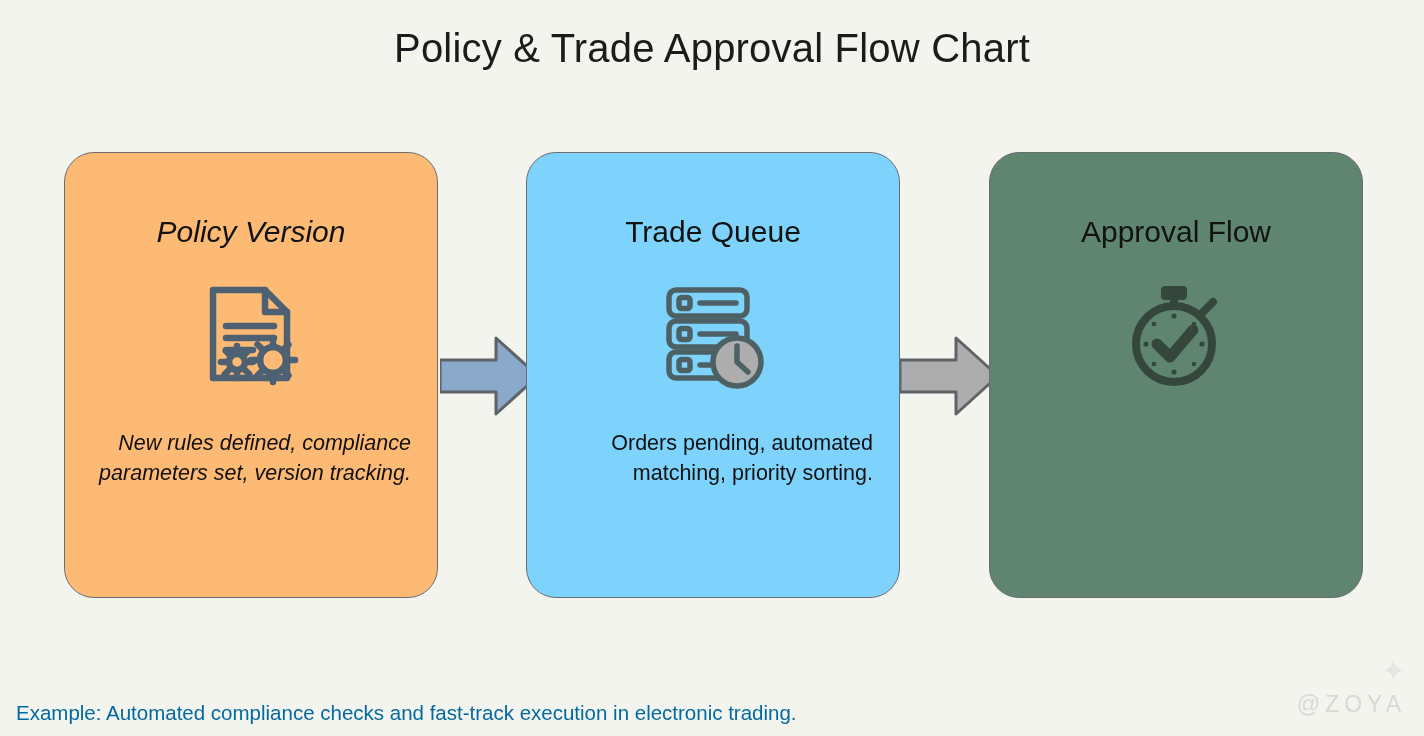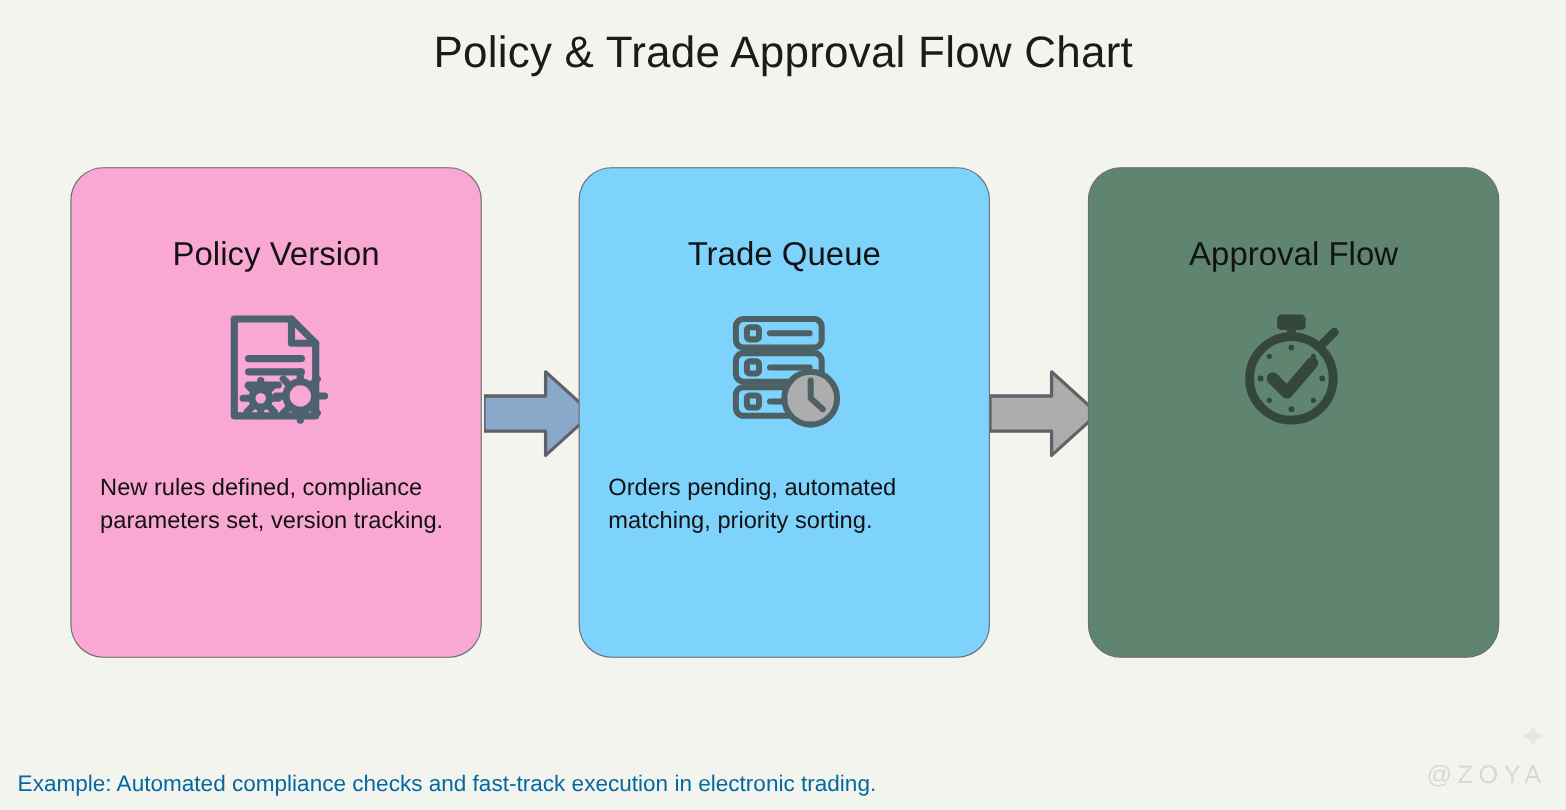--- a/index.html
+++ b/index.html
@@ -43,21 +43,21 @@
     top: 0;
     width: 374px;
     height: 446px;
     border-radius: 30px;
     border: 1.5px solid #6a6d70;
     box-sizing: border-box;
     display: flex;
     flex-direction: column;
     align-items: center;
   }
-  .flow-card.card-0 { left: 64px;  background: #f9a8d4; }
+  .flow-card.card-0 { left: 64px;  background: #fdba74; font-style: italic; }
   .flow-card.card-1 { left: 526px; background: #7dd3fc; }
   .flow-card.card-2 { left: 989px; background: #5f8570; }
 
   .card-title {
     margin-top: 62px;
     font-size: 30px;
     font-weight: 400;
     color: #121212;
     text-align: center;
     line-height: 1.1;
@@ -69,21 +69,21 @@
     height: 124px;
     display: flex;
     align-items: center;
     justify-content: center;
   }
   .card-icon svg { display: block; }
 
   .card-desc {
     margin-top: 32px;
     width: 320px;
-    text-align: left;
+    text-align: right;
     font-size: 21.5px;
     line-height: 30px;
     color: #111111;
   }
 
   
   .flow-arrow {
     position: absolute;
     top: 182px;
     width: 100px;

